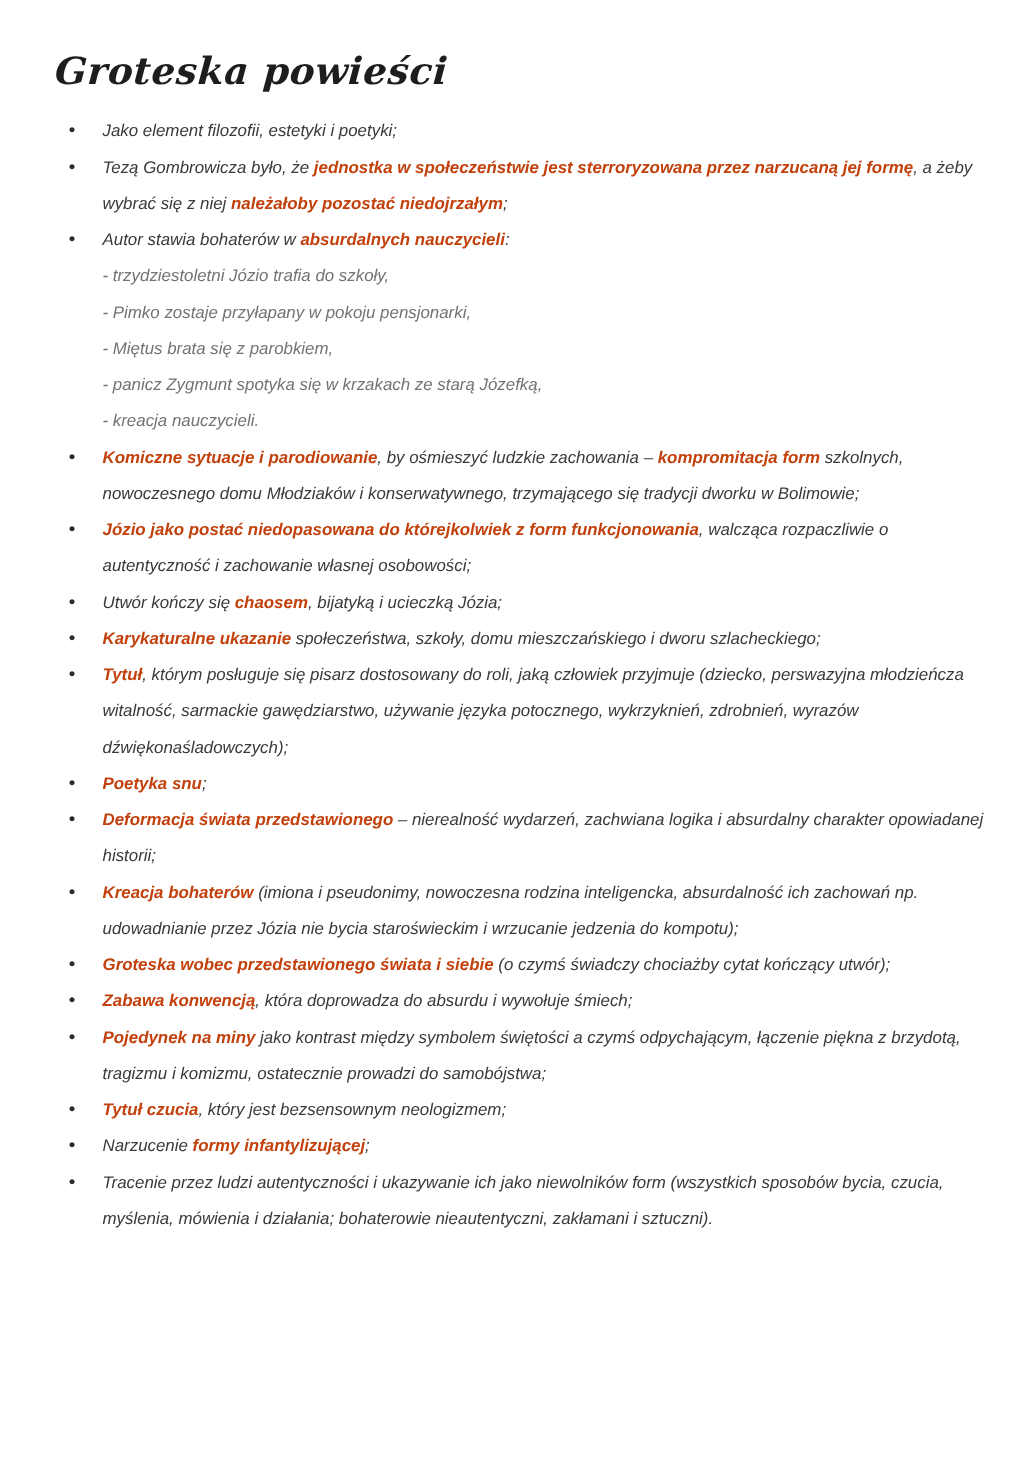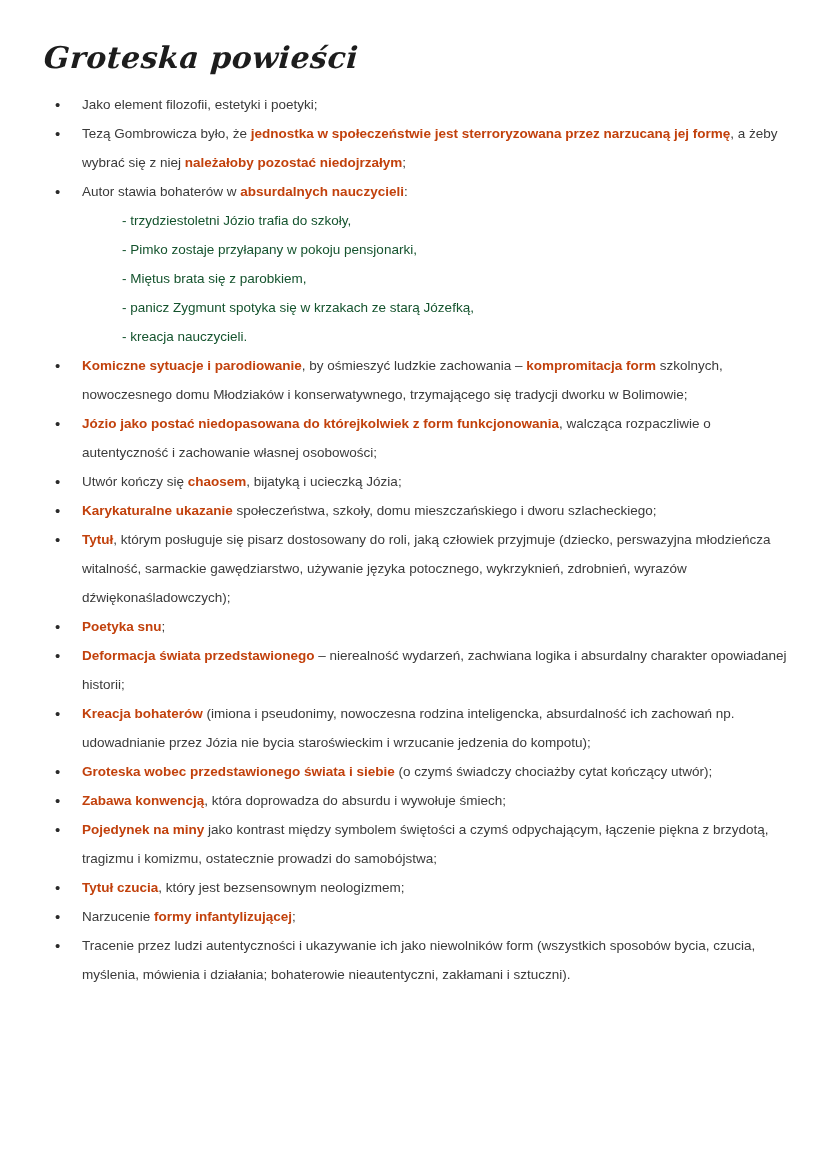--- a/index.html
+++ b/index.html
@@ -43,31 +43,31 @@
   }
   .bullet {
     flex: 0 0 27px;
     width: 27px;
     font-size: 15px;
     color: #2a2a2a;
   }
   .text {
     flex: 1;
     text-align: left;
+    font-style: italic;
   }
   .text b {
     font-weight: bold;
     color: #c2410c;
   }
   .text span {
     color: #3a3a3a;
   }
   .subline {
-    color: #14532d;
-    margin-left: 40px;
+    color: #737373;
   }
 </style>
 </head>
 <body>
 
 <div class="page">
   <h1 class="title">Groteska powieści</h1>
   <div class="content" id="bullet-list">
       <div class="item">
         <span class="bullet">•</span>

